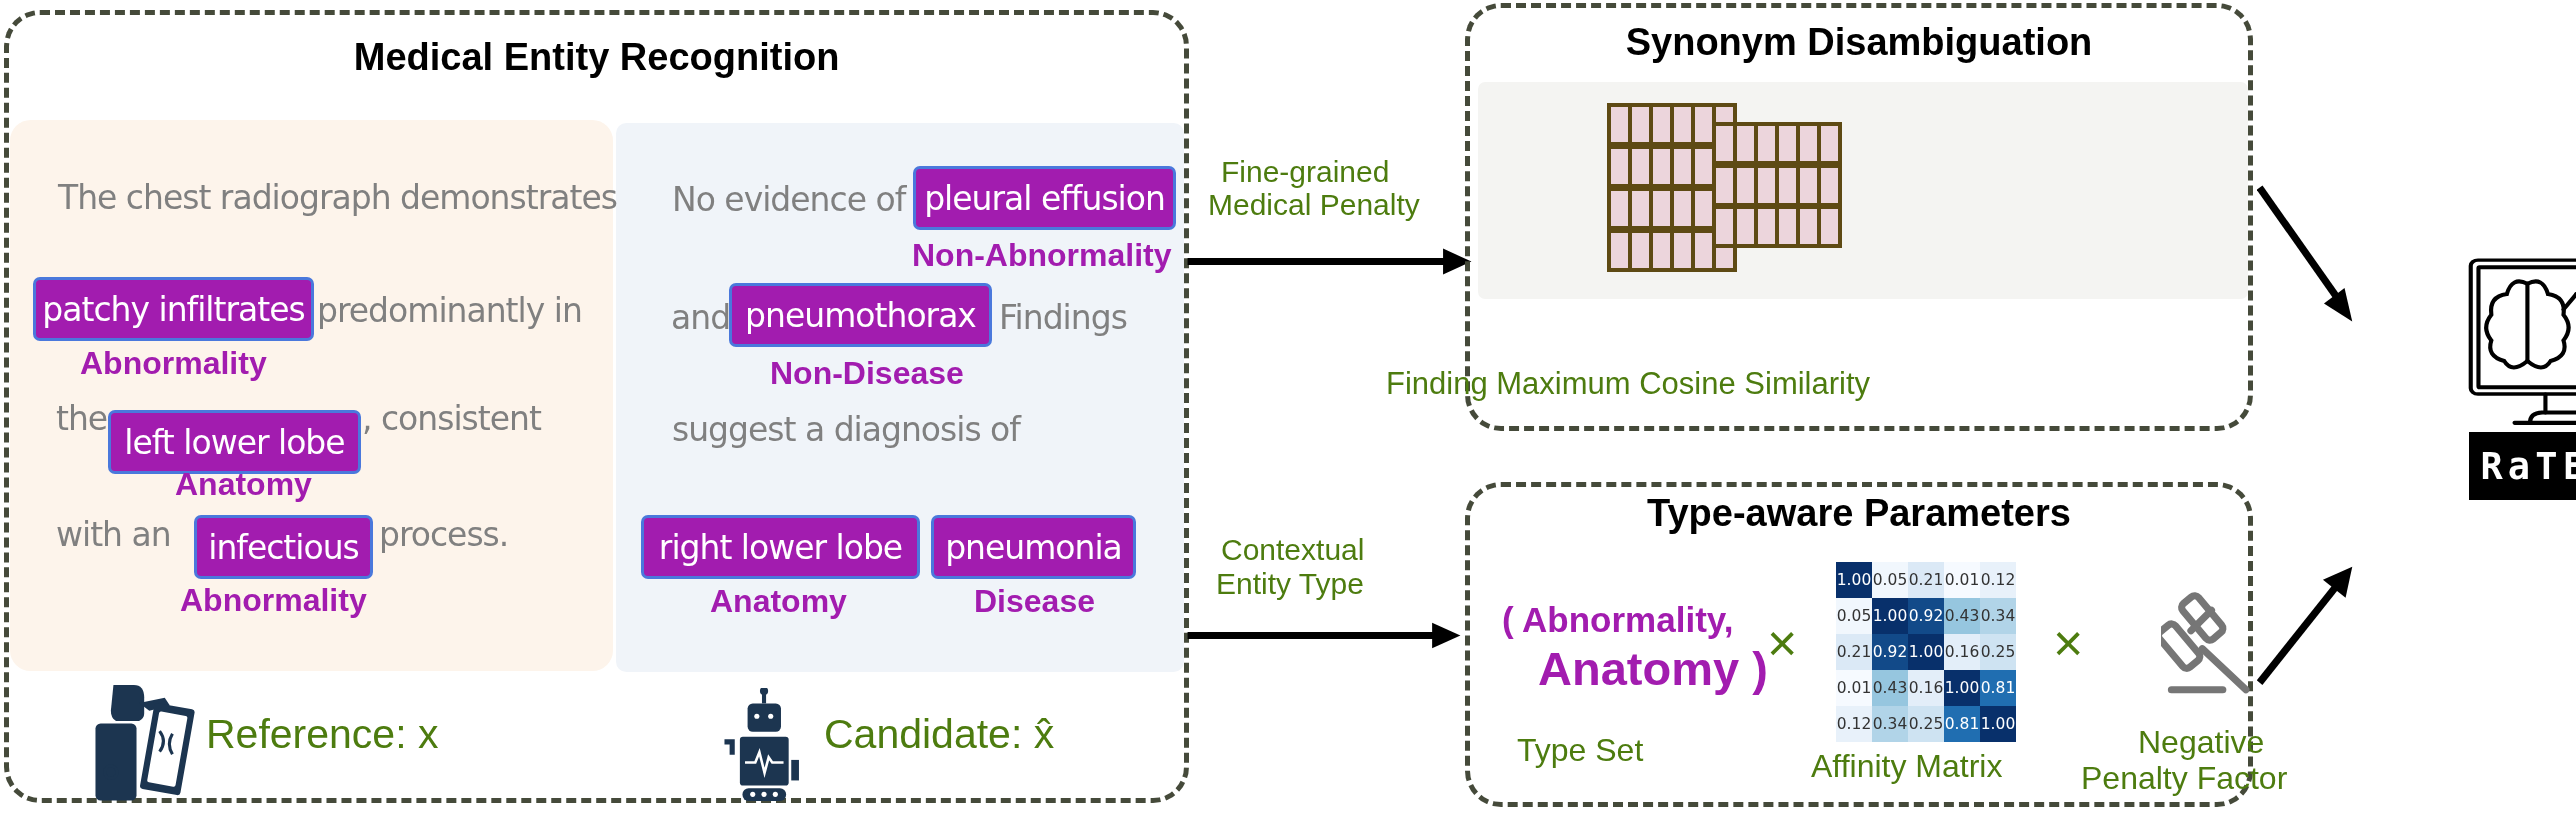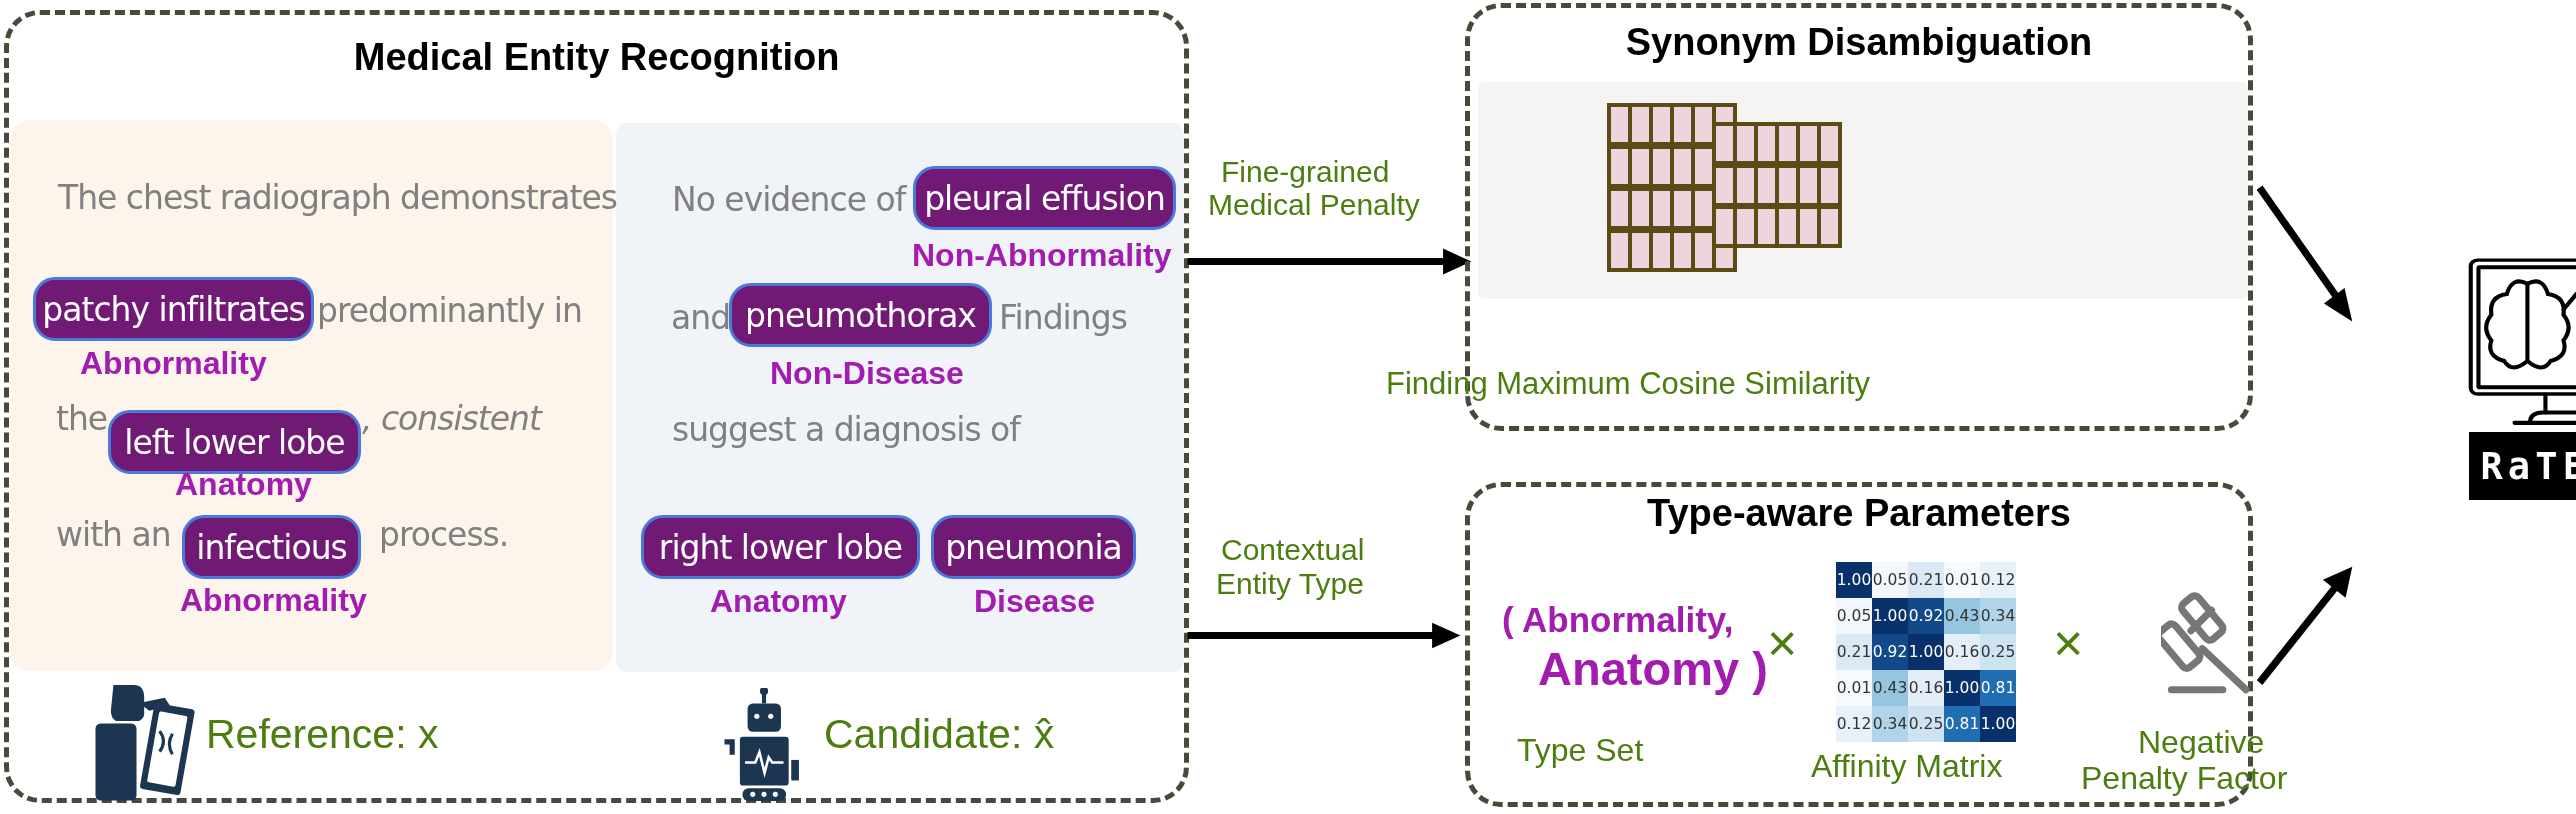--- a/index.html
+++ b/index.html
@@ -5,21 +5,21 @@
   html, body { margin:0; padding:0; background:#ffffff; }
   body { width:2701px; height:815px; position:relative; overflow:hidden;
          font-family:"Liberation Sans", sans-serif; }
   .abs { position:absolute; }
   .dash-box { position:absolute; border:5.2px dashed #454a3a; border-radius:36px; box-sizing:border-box; }
   .box-title { position:absolute; left:0; right:0; text-align:center; font-weight:bold;
                font-size:38px; color:#000; font-family:"Liberation Sans", sans-serif; }
   .panel { position:absolute; border-radius:20.6px; }
   .txt { position:absolute; color:#808080; font-size:33px; white-space:nowrap;
          font-family:"DejaVu Sans", sans-serif; letter-spacing:-1px; }
-  .chip { position:absolute; background:#701a75; border:3.6px solid #4a78dc; border-radius:22px;
+  .chip { position:absolute; background:#a21caf; border:3.6px solid #4a78dc; border-radius:7px;
           color:#ffffff; font-size:33px; white-space:nowrap; box-sizing:border-box;
           display:flex; align-items:center; justify-content:center;
           font-family:"DejaVu Sans", sans-serif; letter-spacing:-1px; }
   .lbl { position:absolute; color:#a21caf; font-weight:bold; font-size:32px; white-space:nowrap;
          font-family:"Liberation Sans", sans-serif; }
   .plain { position:absolute; color:#4d7c0f; white-space:nowrap; 
            font-family:"Liberation Sans", sans-serif; }
   .matrix { position:absolute; display:grid; grid-template-columns:repeat(5, 1fr); }
   .cell { display:flex; align-items:center; justify-content:center; font-size:15.5px;
           font-family:"DejaVu Sans", sans-serif; }
@@ -37,25 +37,25 @@
 
 <div class="panel" style="left:616px; top:123px; width:568px; height:549px; background:#f0f4f9; border-radius:10.3px;"></div>
 
 <div class="txt" style="left:58px; top:178px;">The chest radiograph demonstrates</div>
 <div class="chip" style="left:33px; top:277px; width:281px; height:64px;">patchy infiltrates</div>
 <div class="txt" style="left:317px; top:291px;">predominantly in</div>
 <div class="lbl" style="left:80px; top:345px;">Abnormality</div>
 
 <div class="txt" style="left:56px; top:399px;">the</div>
 <div class="chip" style="left:108px; top:402px; width:253px; height:64px;margin-top:8px;">left lower lobe</div>
-<div class="txt" style="left:362px; top:399px;font-style:italic;">, consistent</div>
+<div class="txt" style="left:362px; top:399px;">, consistent</div>
 <div class="lbl" style="left:175px; top:466px;">Anatomy</div>
 
 <div class="txt" style="left:56px; top:515px;">with an</div>
-<div class="chip" style="left:182px; top:515px; width:179px; height:64px;">infectious</div>
+<div class="chip" style="left:194px; top:515px; width:179px; height:64px;">infectious</div>
 <div class="txt" style="left:379px; top:515px;">process.</div>
 <div class="lbl" style="left:180px; top:582px;">Abnormality</div>
 
 <div class="txt" style="left:672px; top:180px;">No evidence of</div>
 <div class="chip" style="left:913px; top:166px; width:263px; height:64px;">pleural effusion</div>
 <div class="lbl" style="left:912px; top:237px;">Non-Abnormality</div>
 
 <div class="txt" style="left:671px; top:298px;">and</div>
 <div class="chip" style="left:729px; top:283px; width:263px; height:64px;">pneumothorax</div>
 <div class="txt" style="left:999px; top:298px;">Findings</div>

